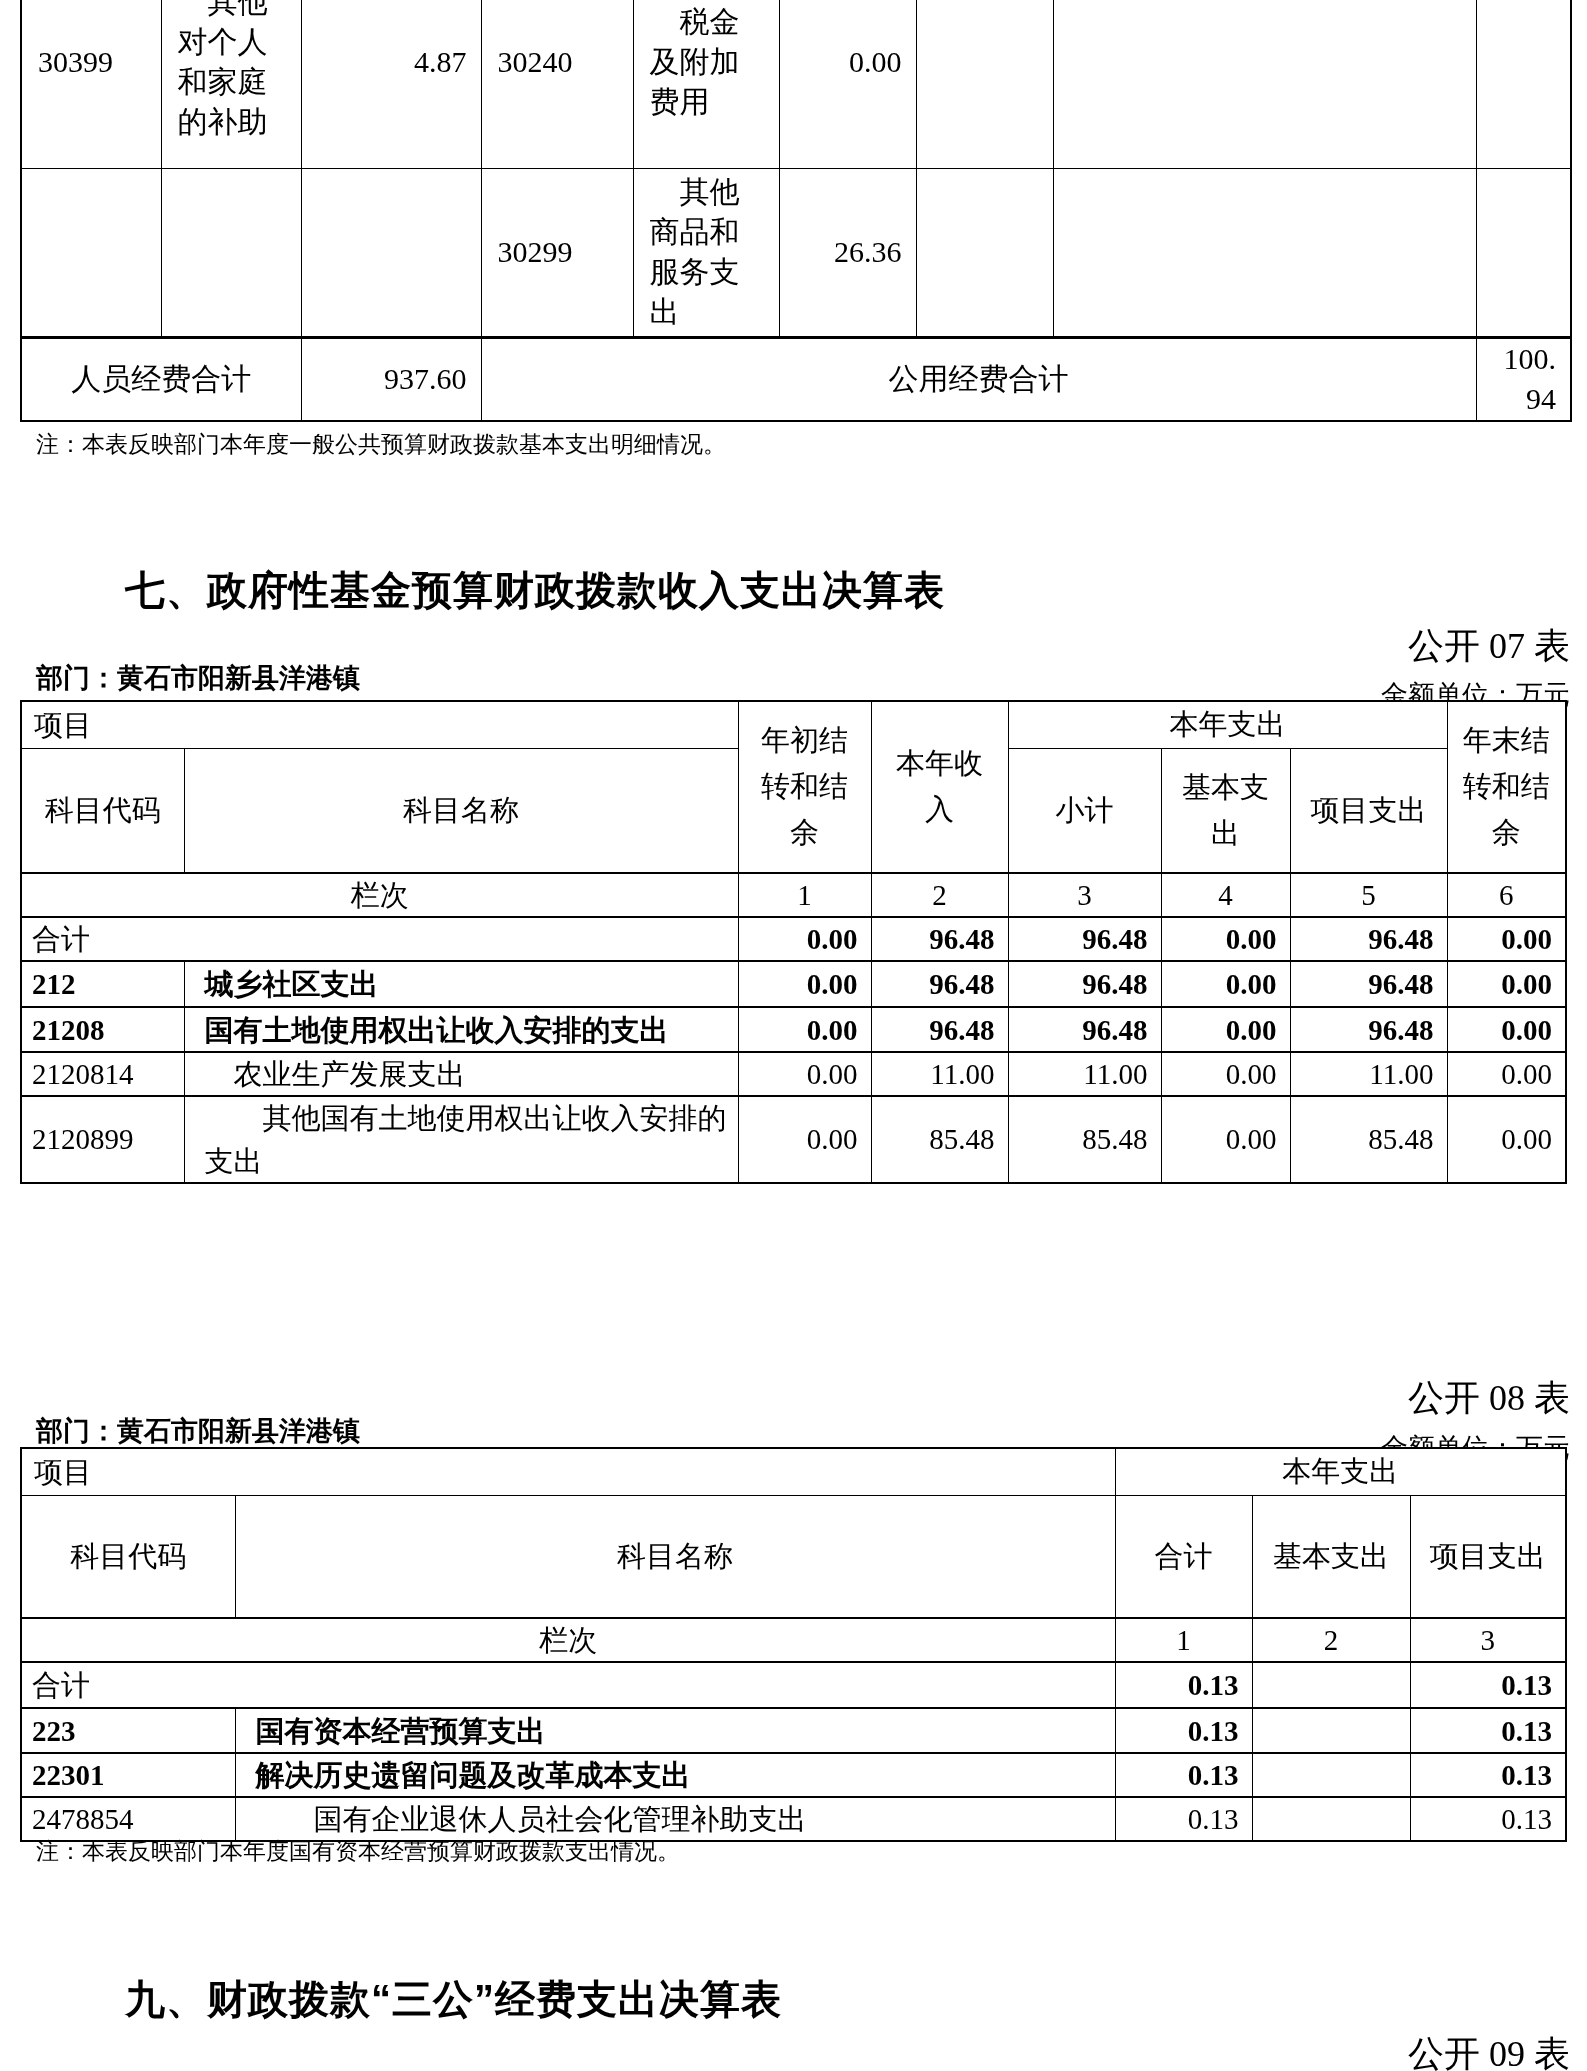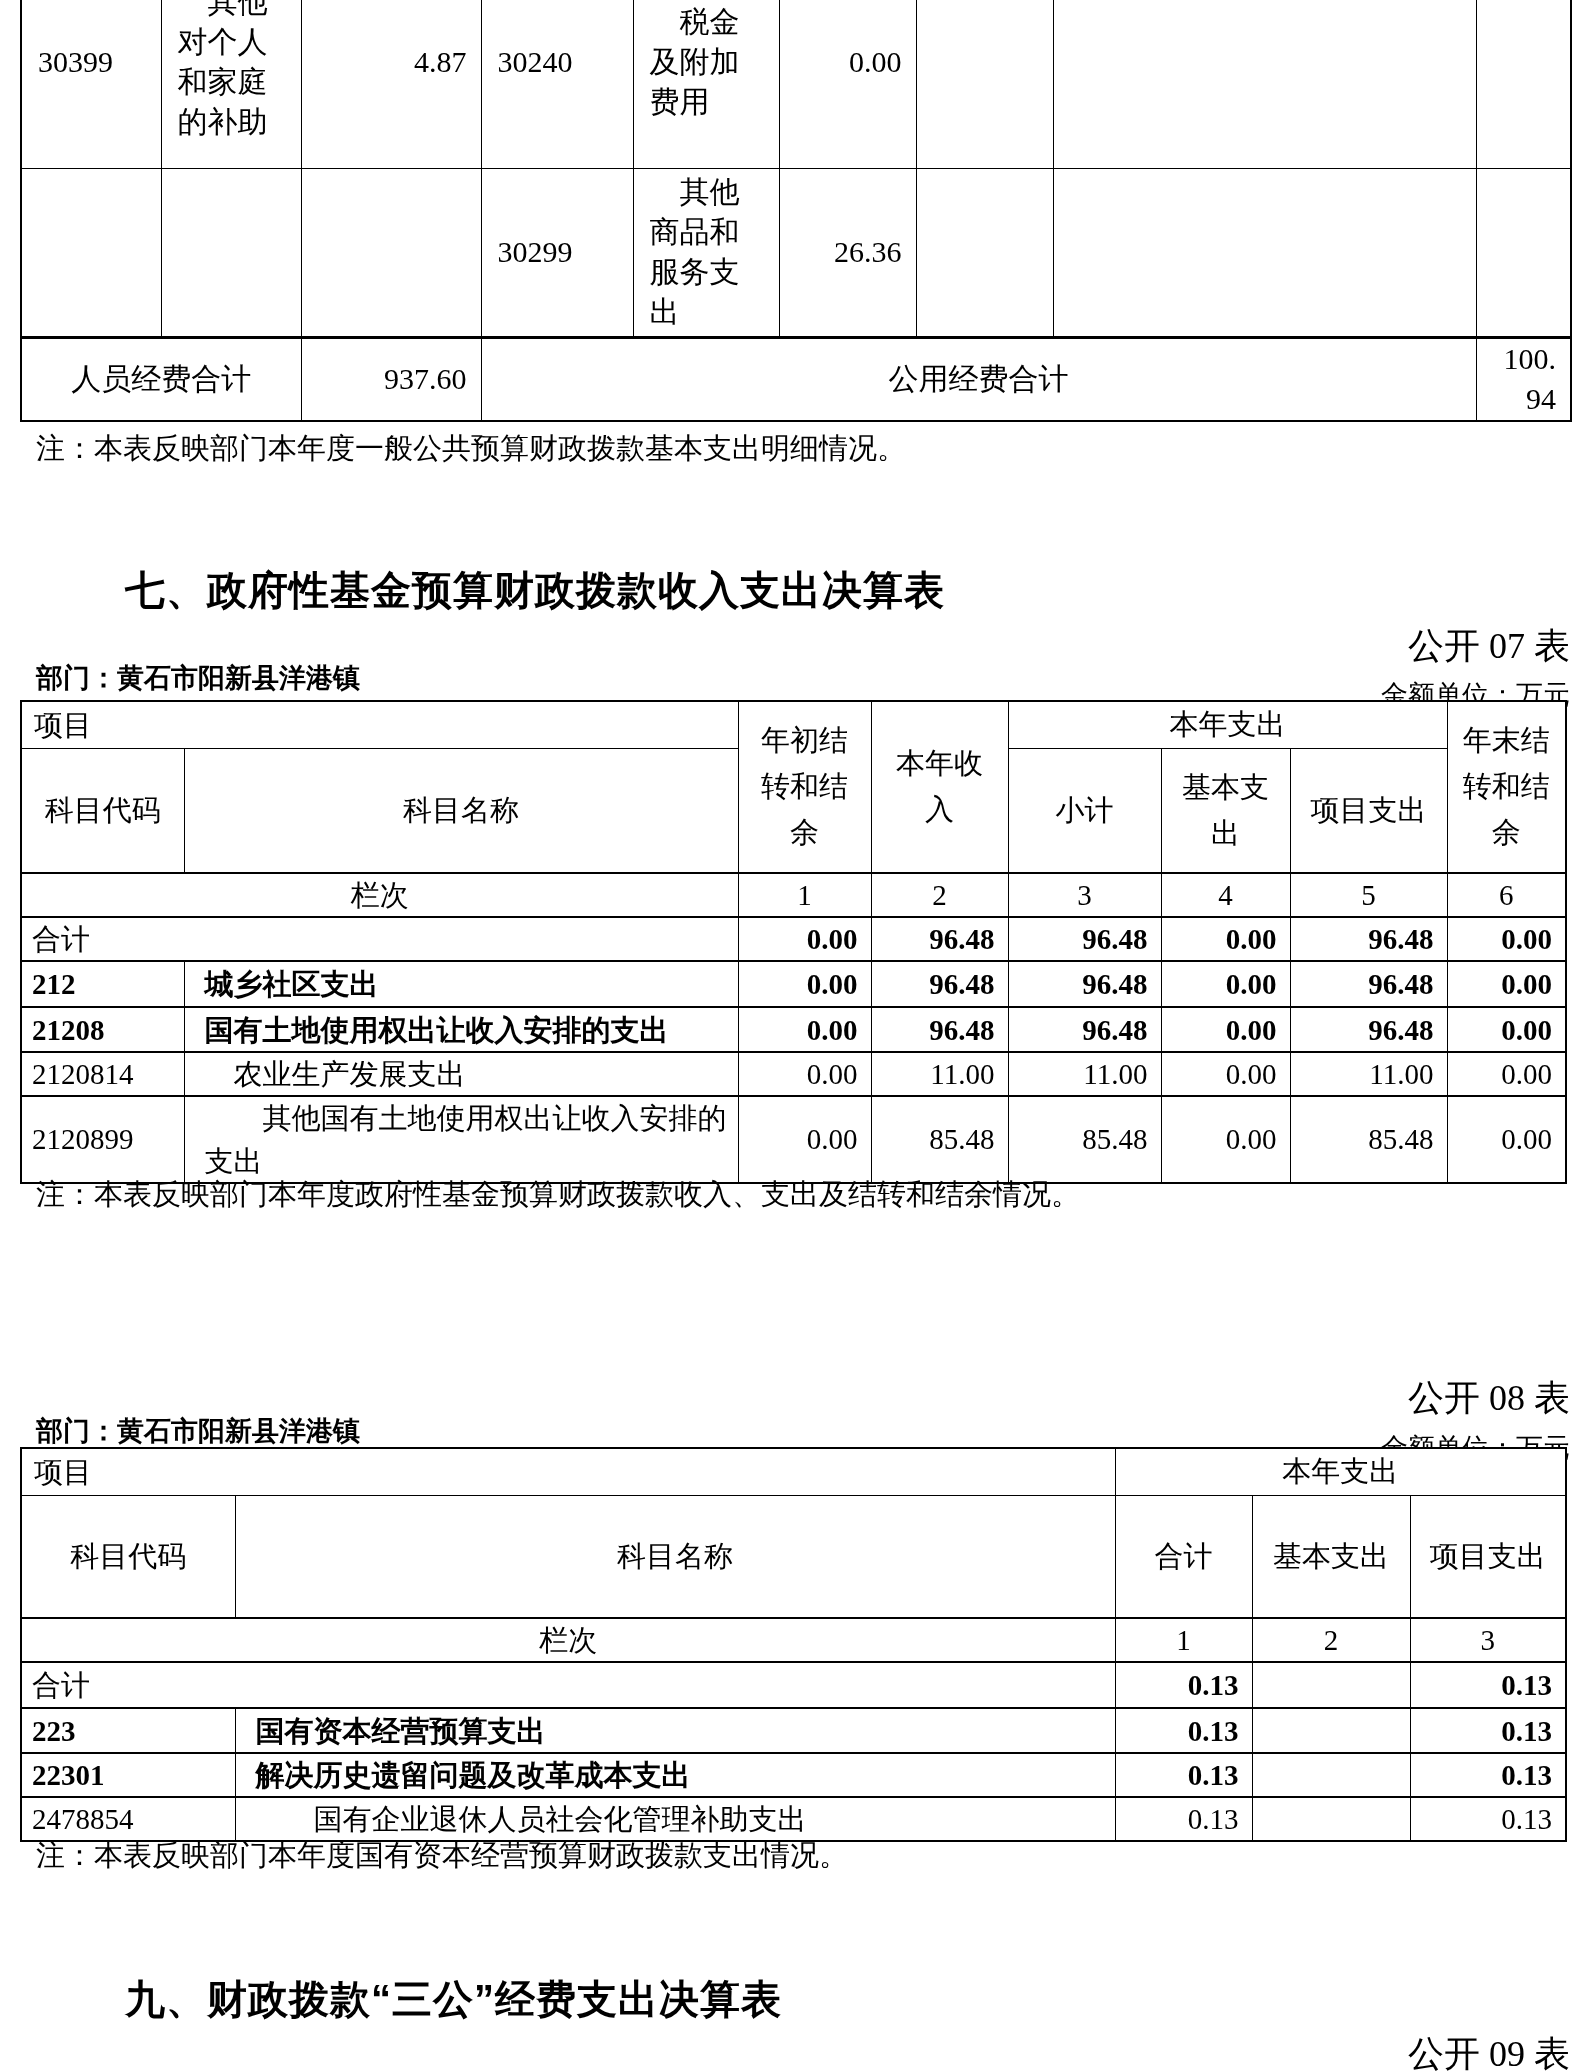--- a/index.html
+++ b/index.html
@@ -28,21 +28,21 @@
     font-family:"Liberation Sans","DejaVu Sans",sans-serif;
     font-weight:bold; font-size:40px; letter-spacing:1px; white-space:nowrap;
   }
   .sheet-tag {
     position:absolute; left:20px; width:1550px; text-align:right;
     font-size:36px; white-space:nowrap;
   }
   .meta-row { position:absolute; left:20px; width:1550px; font-size:27px; }
   .meta-row .dept { position:absolute; left:16px; top:0; white-space:nowrap;font-weight:bold; }
   .meta-row .unit { position:absolute; right:0;  top:17px; white-space:nowrap; }
-  .note { position:absolute; left:36px; font-size:29px; white-space:nowrap; }
+  .note { position:absolute; left:36px; font-size:23px; white-space:nowrap; }
 
   
   .t7, .t8 { left:20px; width:1545px; border:2.5px solid #000; }
   .t7 td, .t8 td { font-size:29px; line-height:1.45; }
   .t7 td.hd, .t8 td.hd { text-align:center; line-height:1.58; }
   .t7 td.item, .t8 td.item { text-align:left; padding-left:12px; }
   .t7 td.left, .t8 td.left { text-align:left; padding-left:10px; }
   .t7 td.ind,  .t8 td.ind  { text-align:left; padding-left:20px; }
   .t7 td.val,  .t8 td.val  { text-align:right; padding-right:13px; }
   .t7 td.ctr,  .t8 td.ctr  { text-align:center;margin-left:40px; }
@@ -202,21 +202,20 @@
       <td class="val">0.00</td>
       <td class="val">85.48</td>
       <td class="val">85.48</td>
       <td class="val">0.00</td>
       <td class="val">85.48</td>
       <td class="val">0.00</td>
     </tr>
   </tbody>
     </table>
 
-  <div class="note" style="top:1175px">注：本表反映部门本年度政府性基金预算财政拨款收入、支出及结转和结余情况。</div>
 
   <div class="sheet-tag" style="top:1374px">公开 08 表</div>
   <div class="meta-row" style="top:1413px">
     <span class="dept">部门：黄石市阳新县洋港镇</span>
     <span class="unit">金额单位：万元</span>
   </div>
 
   <table class="t8" style="top:1447px">
     <colgroup>
       <col style="width:214px">

